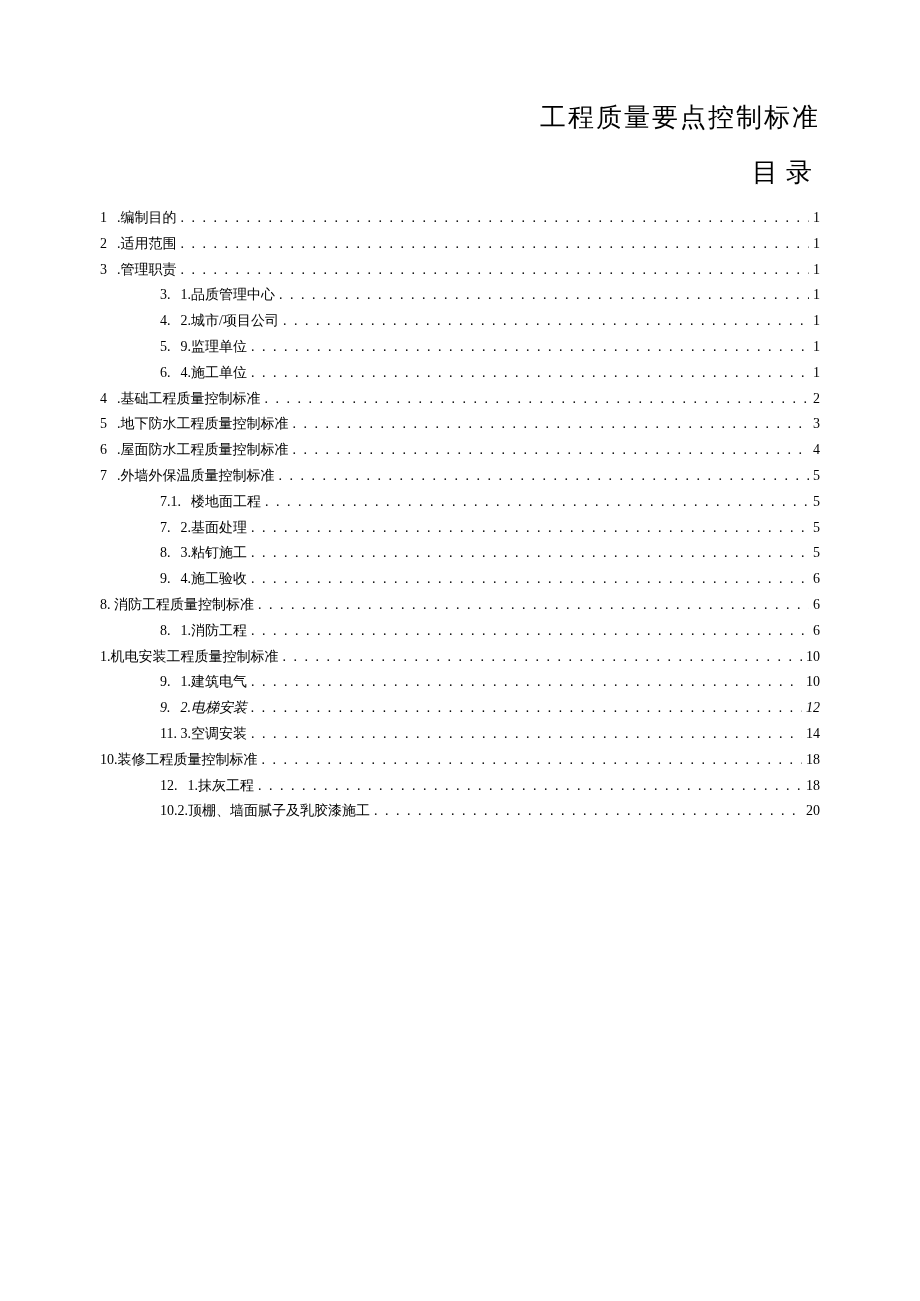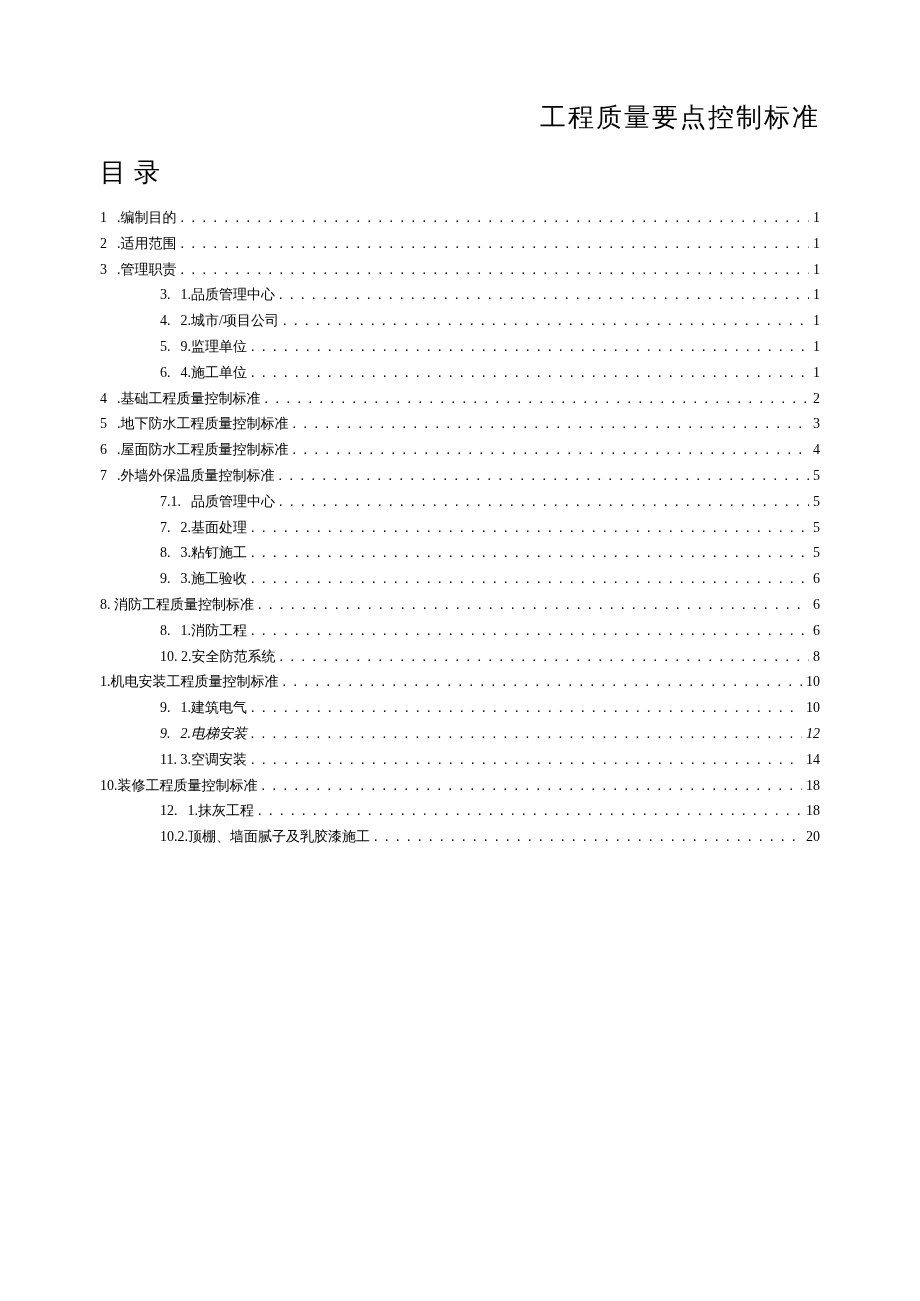--- a/index.html
+++ b/index.html
@@ -16,21 +16,21 @@
       padding: 100px 100px 0 100px;
     }
     .main-title {
       text-align: right;
       font-size: 26px;
       font-weight: normal;
       margin-bottom: 20px;
       letter-spacing: 2px;
     }
     .sub-title {
-      text-align: left;
+      text-align: right;
       font-size: 26px;
       font-weight: normal;
       margin-bottom: 16px;
       letter-spacing: 8px;
     }
     .toc {
       font-size: 14px;
       line-height: 1.7;
     }
     .toc-row {
@@ -142,57 +142,52 @@
       <span class="toc-page">4</span>
     </div>
     <div class="toc-row level-0">
       <span class="toc-num">7</span>
       <span class="toc-label">.外墙外保温质量控制标准</span>
       <span class="toc-leader"></span>
       <span class="toc-page">5</span>
     </div>
     <div class="toc-row level-1">
       <span class="toc-num">7.1.</span>
-      <span class="toc-label">品质管理中心</span>
+      <span class="toc-label">楼地面工程</span>
       <span class="toc-leader"></span>
       <span class="toc-page">5</span>
     </div>
     <div class="toc-row level-1">
       <span class="toc-num">7.</span>
       <span class="toc-label">2.基面处理</span>
       <span class="toc-leader"></span>
       <span class="toc-page">5</span>
     </div>
     <div class="toc-row level-1">
       <span class="toc-num">8.</span>
       <span class="toc-label">3.粘钉施工</span>
       <span class="toc-leader"></span>
       <span class="toc-page">5</span>
     </div>
     <div class="toc-row level-1">
       <span class="toc-num">9.</span>
-      <span class="toc-label">3.施工验收</span>
+      <span class="toc-label">4.施工验收</span>
       <span class="toc-leader"></span>
       <span class="toc-page">6</span>
     </div>
     <div class="toc-row level-0">
       <span class="toc-combined">8. 消防工程质量控制标准</span>
       <span class="toc-leader"></span>
       <span class="toc-page">6</span>
     </div>
     <div class="toc-row level-1">
       <span class="toc-num">8.</span>
       <span class="toc-label">1.消防工程</span>
       <span class="toc-leader"></span>
       <span class="toc-page">6</span>
-    </div>
-    <div class="toc-row level-1">
-      <span class="toc-combined">10. 2.安全防范系统</span>
-      <span class="toc-leader"></span>
-      <span class="toc-page">8</span>
     </div>
     <div class="toc-row level-0">
       <span class="toc-combined">1.机电安装工程质量控制标准</span>
       <span class="toc-leader"></span>
       <span class="toc-page">10</span>
     </div>
     <div class="toc-row level-1">
       <span class="toc-num">9.</span>
       <span class="toc-label">1.建筑电气</span>
       <span class="toc-leader"></span>

